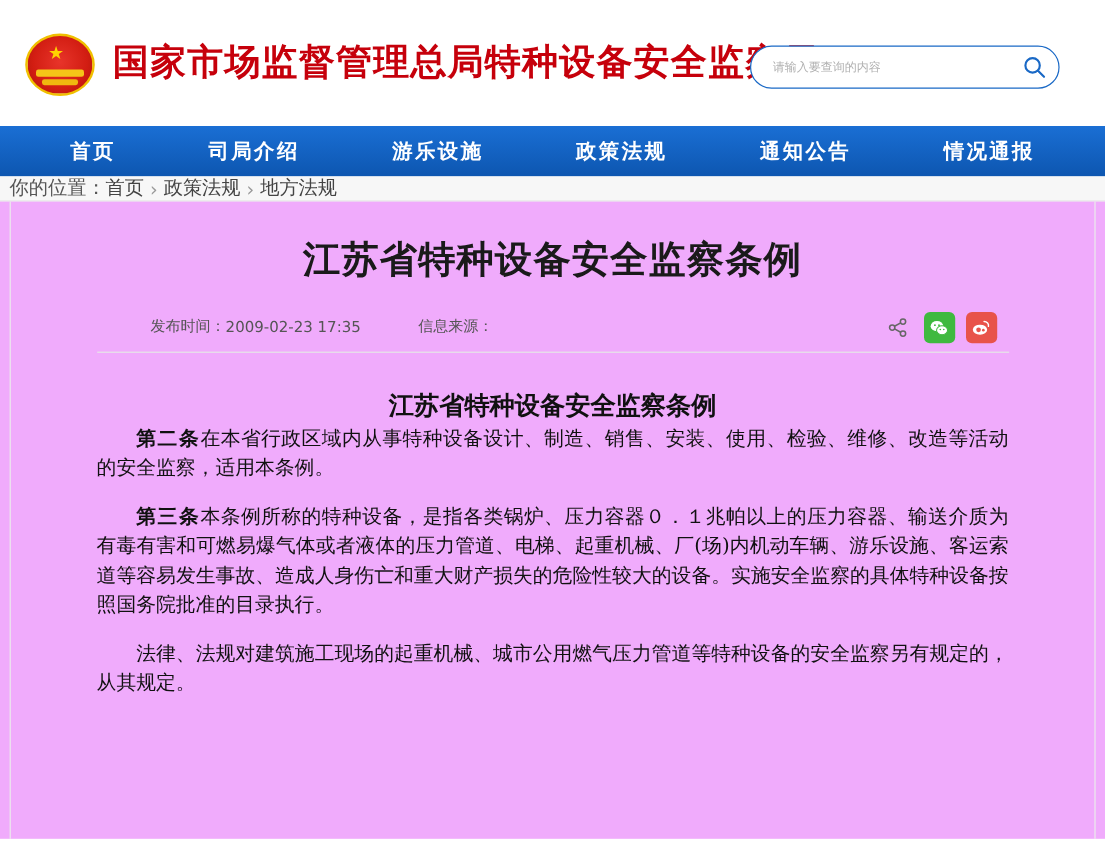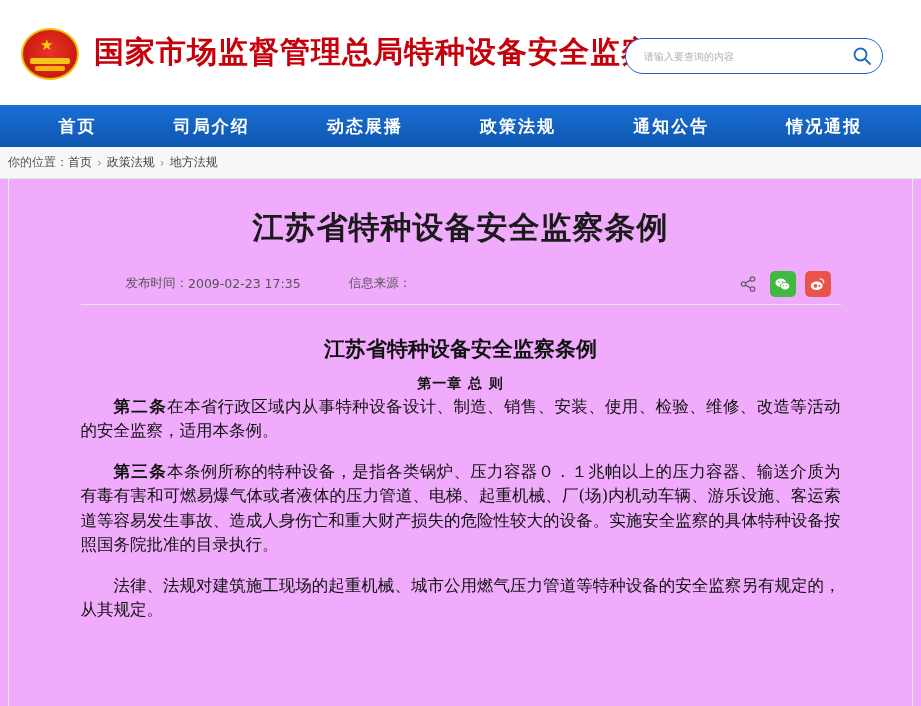--- a/index.html
+++ b/index.html
@@ -107,27 +107,27 @@
     font-size: 17px;
     font-weight: bold;
     letter-spacing: 2px;
     cursor: pointer;
     white-space: nowrap;
     font-family: "DejaVu Sans", "Liberation Sans", sans-serif;
   }
 
   
   .breadcrumb {
-    height: 32px;
+    height: 21px;
     background: #f7f7f7;
     border-bottom: 1px solid #e4e4e4;
     display: flex;
     align-items: center;
     padding-left: 8px;
-    font-size: 12px;
+    font-size: 16px;
     color: #555;
     font-family: "DejaVu Sans", "Liberation Sans", sans-serif;
   }
   .breadcrumb .sep { margin: 0 5px; color: #999; }
   .breadcrumb a { color: #444; text-decoration: none; cursor: pointer; }
 
   
   .content-area {
     position: relative;
     background: #f0abfc;
@@ -243,21 +243,21 @@
           <circle cx="8.5" cy="8.5" r="6" fill="none" stroke="#1a69c6" stroke-width="1.8"></circle>
           <line x1="13" y1="13" x2="18" y2="18" stroke="#1a69c6" stroke-width="1.8" stroke-linecap="round"></line>
         </svg>
       </button>
     </div>
   </div>
 
   <div class="nav">
     <div class="nav-item">首页</div>
     <div class="nav-item">司局介绍</div>
-    <div class="nav-item">动态展播</div>
+    <div class="nav-item">游乐设施</div>
     <div class="nav-item">政策法规</div>
     <div class="nav-item">通知公告</div>
     <div class="nav-item">情况通报</div>
   </div>
 
   <div class="breadcrumb">
     <span>你的位置：</span>
     <a>首页</a>
     <span class="sep">›</span>
     <a>政策法规</a>
@@ -303,21 +303,20 @@
               <ellipse cx="9" cy="11.5" rx="7" ry="5" fill="#fff"></ellipse>
               <circle cx="7.6" cy="11.6" r="2.3" fill="#e8534a"></circle>
               <circle cx="12.3" cy="11.9" r="1.3" fill="#e8534a"></circle>
               <path d="M13 3.5c3 0 4.8 2 4.3 4.6" fill="none" stroke="#fff" stroke-width="1.4" stroke-linecap="round"></path>
             </svg>
           </div>
         </div>
       </div>
 
       <div class="doc-subtitle">江苏省特种设备安全监察条例</div>
-      <div class="chapter">第一章 总 则</div>
 
       <p class="para">
         <b>第二条</b><span>在本省行政区域内从事特种设备设计、制造、销售、安装、使用、检验、维修、改造等活动的安全监察，适用本条例。</span>
       </p>
       <p class="para">
         <b>第三条</b><span>本条例所称的特种设备，是指各类锅炉、压力容器０．１兆帕以上的压力容器、输送介质为有毒有害和可燃易爆气体或者液体的压力管道、电梯、起重机械、厂(场)内机动车辆、游乐设施、客运索道等容易发生事故、造成人身伤亡和重大财产损失的危险性较大的设备。实施安全监察的具体特种设备按照国务院批准的目录执行。</span>
       </p>
       <p class="para">
         <b></b><span>法律、法规对建筑施工现场的起重机械、城市公用燃气压力管道等特种设备的安全监察另有规定的，从其规定。</span>
       </p>

